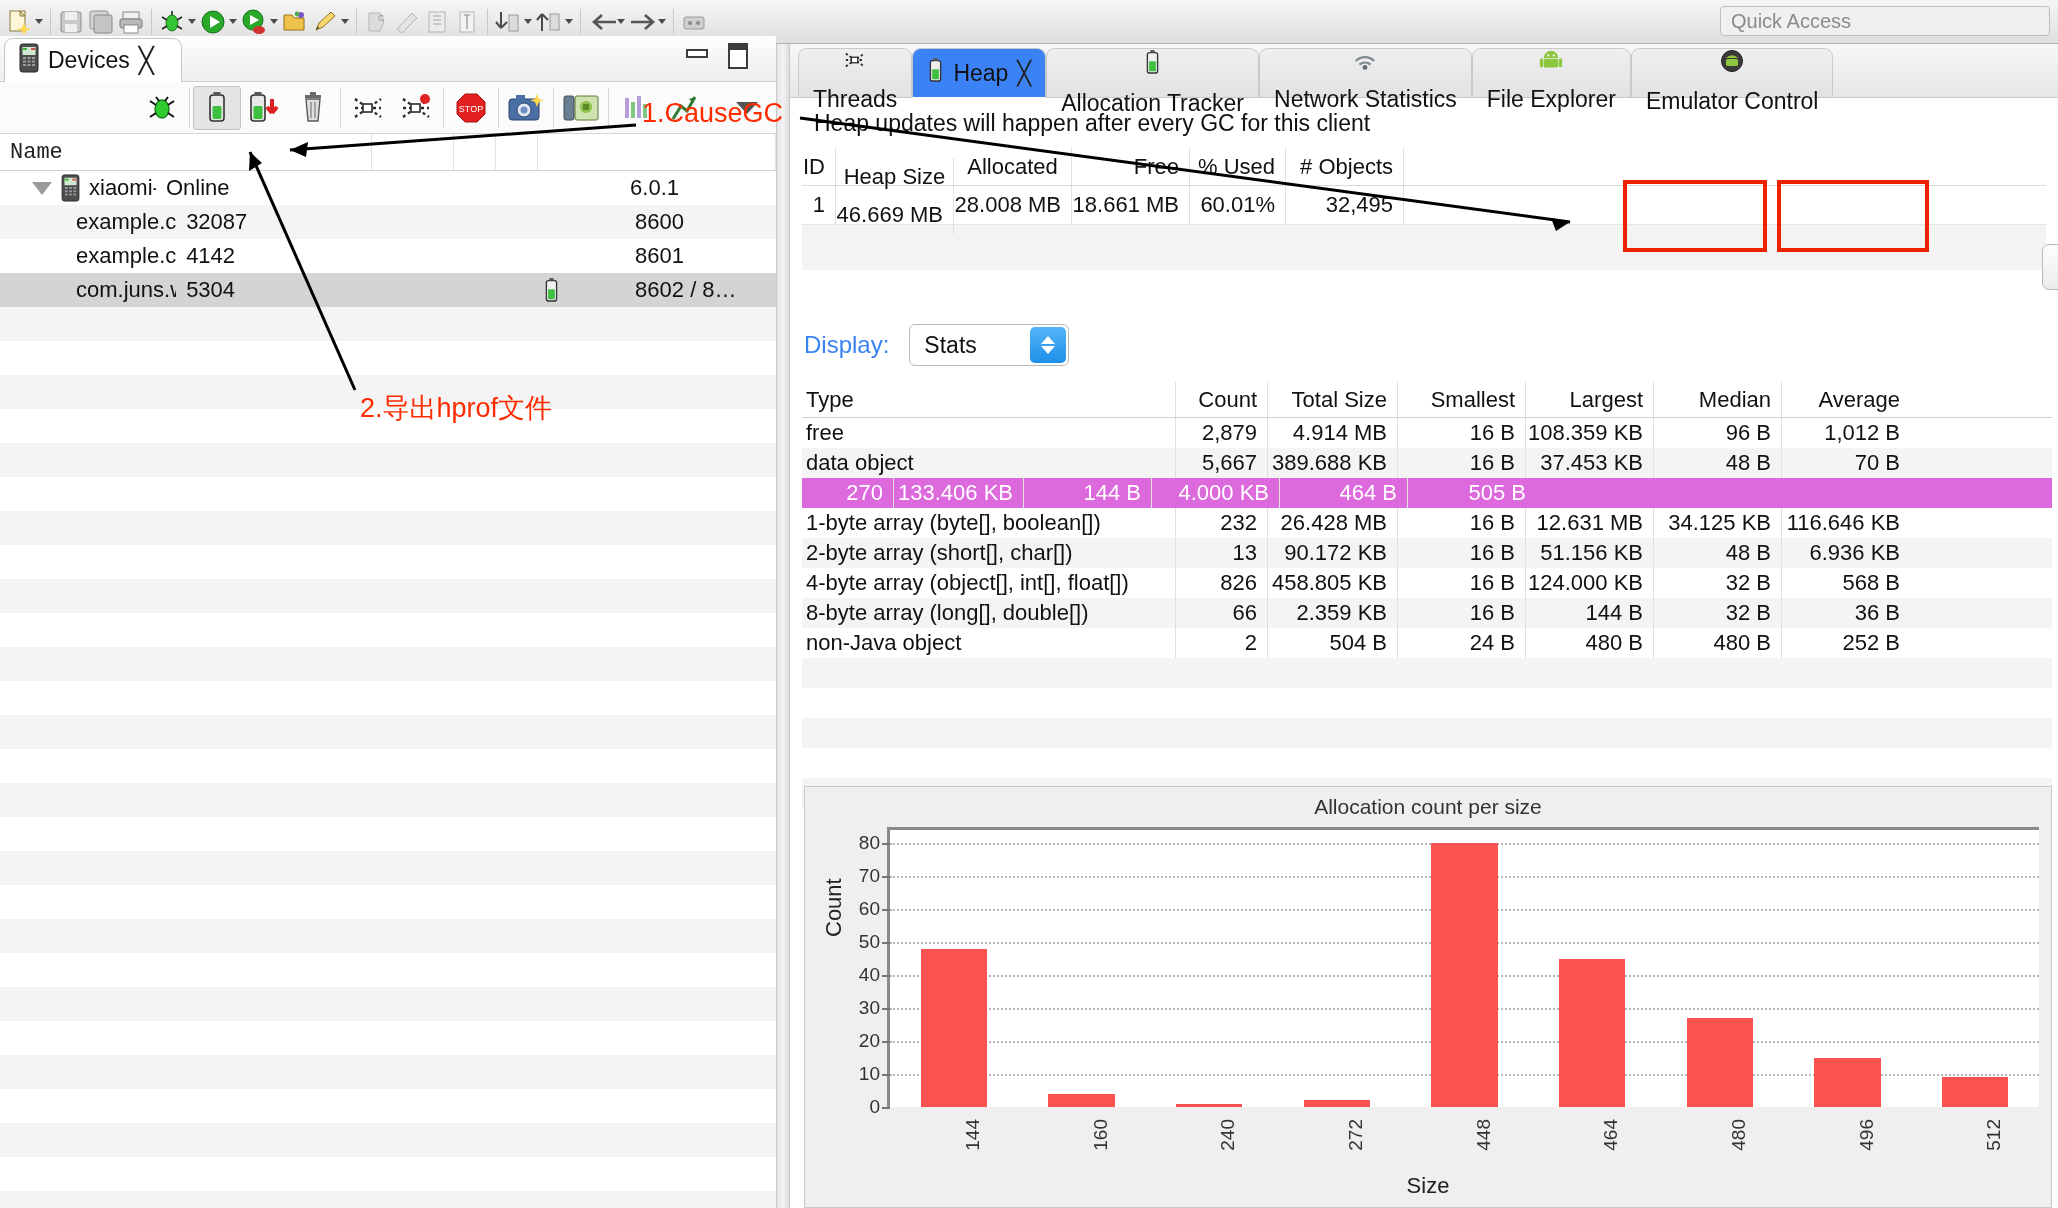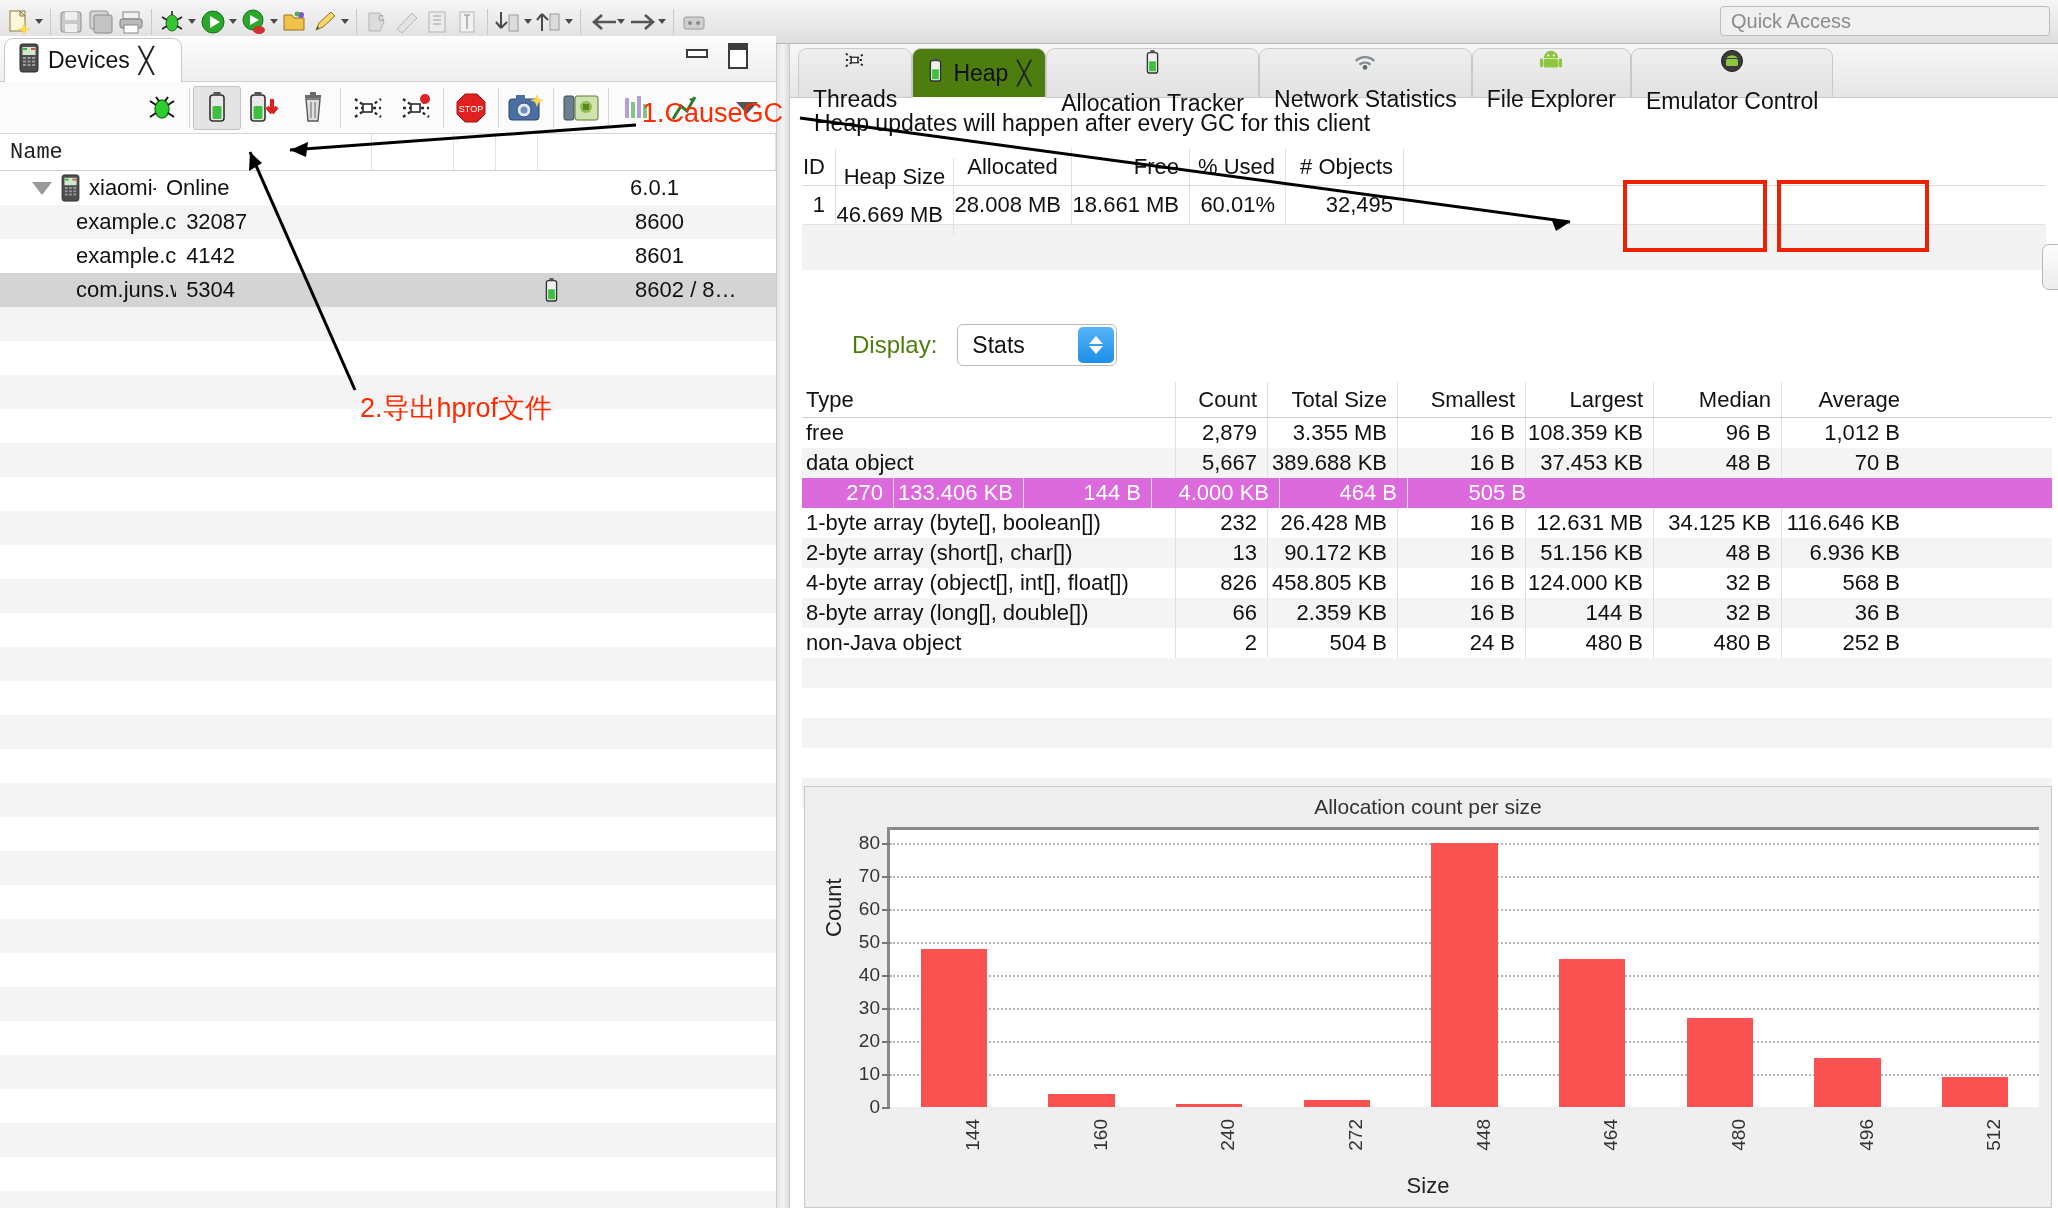--- a/index.html
+++ b/index.html
@@ -98,21 +98,21 @@
   .panel-divider{ position:absolute; left:776px; top:44px; width:14px; height:1164px;
     background:linear-gradient(to right,#e6e6e6,#f3f3f3,#dcdcdc); border-left:1px solid #c9c9c9; border-right:1px solid #c9c9c9;}
 
   
   .right-panel{ position:absolute; left:790px; top:44px; width:1268px; height:1164px; background:#fff;}
   .r-tabstrip{ position:absolute; left:0; top:0; width:1268px; height:54px;
     background:linear-gradient(to bottom,#f7f7f7,#e6e6e6); border-bottom:1px solid #c8c8c8;}
   .r-tabs{ position:absolute; left:8px; top:2px; display:flex; align-items:flex-end; height:52px;}
   .r-tab{ height:50px; display:flex; align-items:center; gap:9px; padding:0 14px;
     font-size:23px; color:#111; border-radius:9px 9px 0 0; border:1px solid transparent;}
-  .r-tab.active{ background:#4d7c0f; border:1px solid #c6c6c6; border-bottom:1px solid #fff;}
+  .r-tab.active{ background:#3b82f6; border:1px solid #c6c6c6; border-bottom:1px solid #fff;}
   .r-tab.grp{ background:linear-gradient(to bottom,#efefef,#e2e2e2); border:1px solid #c9c9c9; border-bottom-color:#c8c8c8;flex-direction:column;}
 
   .heap-note{ position:absolute; left:24px; top:66px; font-size:23px; color:#111; white-space:nowrap;}
 
   .sum-table{ position:absolute; left:12px; top:104px; width:1244px; }
   .sum-head{ display:flex; height:38px; align-items:center; font-size:22px; color:#111;
      border-bottom:1px solid #d9d9d9;}
   .sum-row{ display:flex; height:38px; align-items:center; font-size:22px; color:#111;}
   .sum-blank{ height:46px; background:#f3f3f3; border-top:1px solid #e4e4e4;}
   .sc{ height:100%; display:flex; align-items:center; justify-content:flex-end;
@@ -129,21 +129,21 @@
 
   .cause-gc-btn{
     position:absolute; left:1252px; top:200px; width:160px; height:46px;
     background:linear-gradient(to bottom,#fdfdfd,#ececec);
     border:1px solid #b8b8b8; border-radius:7px;
     display:flex; align-items:center; justify-content:center;
     font-size:22px; color:#111;
   }
 
   .display-row{ position:absolute; left:14px; top:280px; display:flex; align-items:center; gap:20px;}
-  .display-label{ font-size:24px; color:#4d7c0f;margin-left:48px;}
+  .display-label{ font-size:24px; color:#3b82f6;}
   .combo{ width:160px; height:42px; background:#fff; border:1px solid #b9b9b9; border-radius:6px;
      display:flex; align-items:center; position:relative; padding-left:14px; font-size:23px; color:#111;}
   .combo-btn{ position:absolute; right:2px; top:2px; width:36px; height:36px;
     background:linear-gradient(to bottom,#56b4f7,#1d8fe8); border-radius:5px;
     display:flex; flex-direction:column; align-items:center; justify-content:center; gap:2px;}
   .ca-up{ width:0;height:0;border-left:7px solid transparent;border-right:7px solid transparent;border-bottom:8px solid #fff;}
   .ca-dn{ width:0;height:0;border-left:7px solid transparent;border-right:7px solid transparent;border-top:8px solid #fff;}
 
   
   .stats{ position:absolute; left:12px; top:338px; width:1250px;}
@@ -700,21 +700,21 @@
         <div class="tc total">Total Size</div>
         <div class="tc small">Smallest</div>
         <div class="tc large">Largest</div>
         <div class="tc med">Median</div>
         <div class="tc avg">Average</div>
       </div>
 
       <div class="st-row">
         <div class="tc type">free</div>
         <div class="tc count">2,879</div>
-        <div class="tc total">3.355 MB</div>
+        <div class="tc total">4.914 MB</div>
         <div class="tc small">16 B</div>
         <div class="tc large">108.359 KB</div>
         <div class="tc med">96 B</div>
         <div class="tc avg">1,012 B</div>
       </div>
 
       <div class="st-row alt">
         <div class="tc type">data object</div>
         <div class="tc count">5,667</div>
         <div class="tc total">389.688 KB</div>

